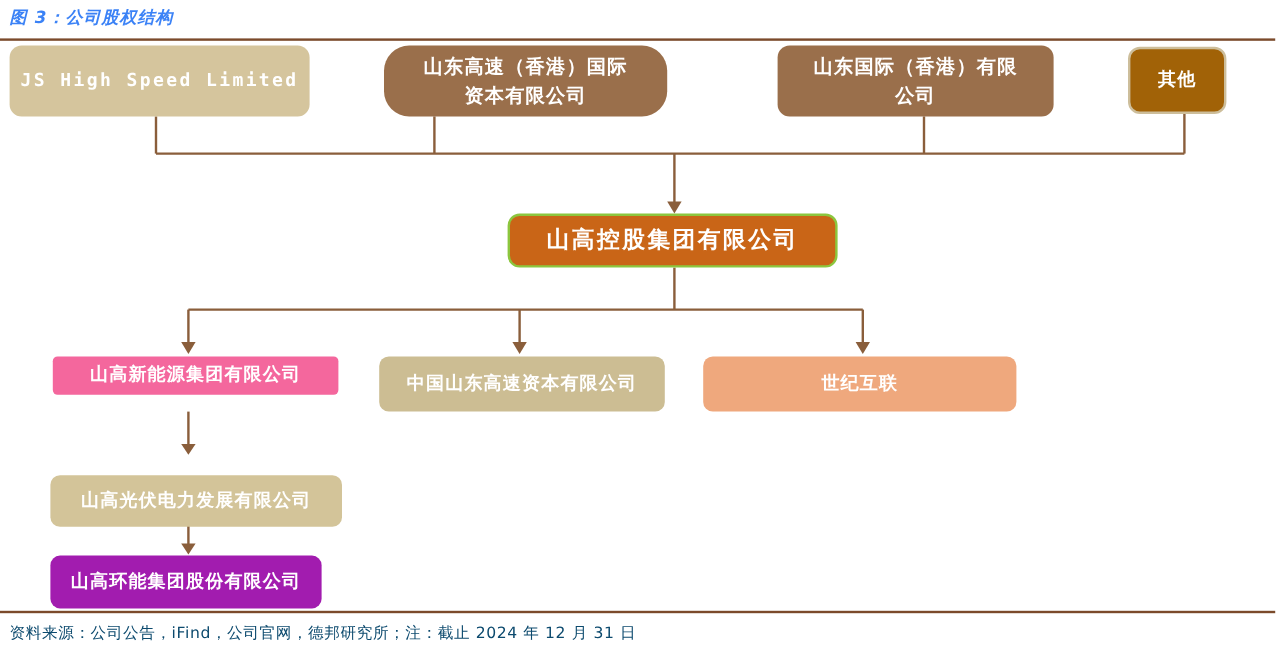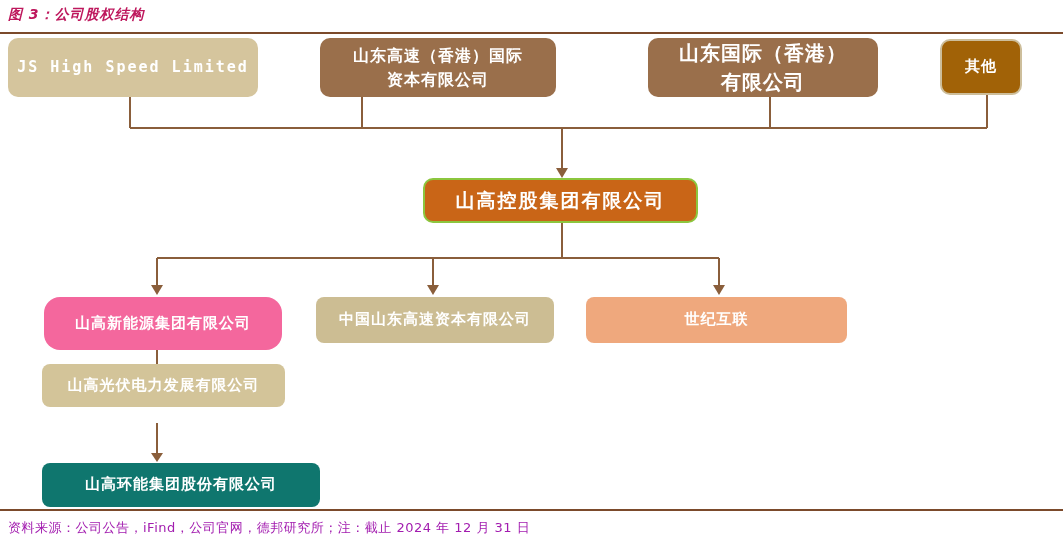--- a/index.html
+++ b/index.html
@@ -14,21 +14,21 @@
     overflow: hidden;
   }
 
   .figure-title {
     position: absolute;
     left: 8px;
     top: 6px;
     font-size: 14px;
     font-weight: bold;
     font-style: italic;
-    color: #be185d;
+    color: #3b82f6;
     letter-spacing: 1px;
   }
 
   .divider {
     position: absolute;
     left: 0;
     width: 1063px;
     height: 2px;
     background: #7b4a2b;
   }
@@ -52,42 +52,42 @@
     text-align: center;
     color: #ffffff;
     font-weight: bold;
     border-radius: 10px;
     line-height: 1.45;
     letter-spacing: 1px;
   }
 
   
   .node-js          { left: 8px;   top: 38px;  width: 250px; height: 59px; background: #d5c59d; font-family: "DejaVu Sans Mono", "Liberation Mono", monospace; font-size: 15px; letter-spacing: 2px; }
-  .node-sdgs-hk     { left: 320px; top: 38px;  width: 236px; height: 59px; background: #9a6f4b; font-size: 16px; padding: 0 27px; }
-  .node-sd-intl-hk  { left: 648px; top: 38px;  width: 230px; height: 59px; background: #9a6f4b; font-size: 20px; padding: 0 22px; }
+  .node-sdgs-hk     { left: 320px; top: 38px;  width: 236px; height: 59px; background: #9a6f4b; font-size: 16px; padding: 0 27px; border-radius: 21px; }
+  .node-sd-intl-hk  { left: 648px; top: 38px;  width: 230px; height: 59px; background: #9a6f4b; font-size: 16px; padding: 0 22px; }
   .node-other       { left: 940px; top: 39px;  width: 82px;  height: 56px; background: #a16207; border: 2px solid #cdbe9b; font-size: 15px; }
 
   
   .node-holding     { left: 423px; top: 178px; width: 275px; height: 45px; background: #c96517; border: 2px solid #8cc63e; font-size: 19px; letter-spacing: 2px; align-items: center; }
 
   
-  .node-new-energy  { left: 44px;  top: 297px; width: 238px; height: 53px; background: #f4679d; font-size: 15px; border-radius: 16px; }
+  .node-new-energy  { left: 44px;  top: 297px; width: 238px; height: 32px; background: #f4679d; font-size: 15px; border-radius: 4px; }
   .node-sdgs-cap    { left: 316px; top: 297px; width: 238px; height: 46px; background: #ccbd93; font-size: 15px; border-radius: 8px; text-align: right; }
   .node-vnet        { left: 586px; top: 297px; width: 261px; height: 46px; background: #efa87d; font-size: 15px; border-radius: 8px; }
 
   
-  .node-pv          { left: 42px;  top: 364px; width: 243px; height: 43px; background: #d3c499; font-size: 15px; border-radius: 8px; }
-  .node-huanneng    { left: 42px;  top: 463px; width: 278px; height: 44px; background: #0f766e; font-size: 15px; border-radius: 8px; }
+  .node-pv          { left: 42px;  top: 396px; width: 243px; height: 43px; background: #d3c499; font-size: 15px; border-radius: 8px; }
+  .node-huanneng    { left: 42px;  top: 463px; width: 226px; height: 44px; background: #a21caf; font-size: 15px; border-radius: 8px; }
 
   .source-note {
     position: absolute;
     left: 8px;
     top: 519px;
     font-size: 13px;
-    color: #a21caf;
+    color: #0c4a6e;
     letter-spacing: 0.5px;
   }
 </style>
 </head>
 <body>
 
 <div class="figure">
 
   <div class="figure-title">图 3：公司股权结构</div>
 

